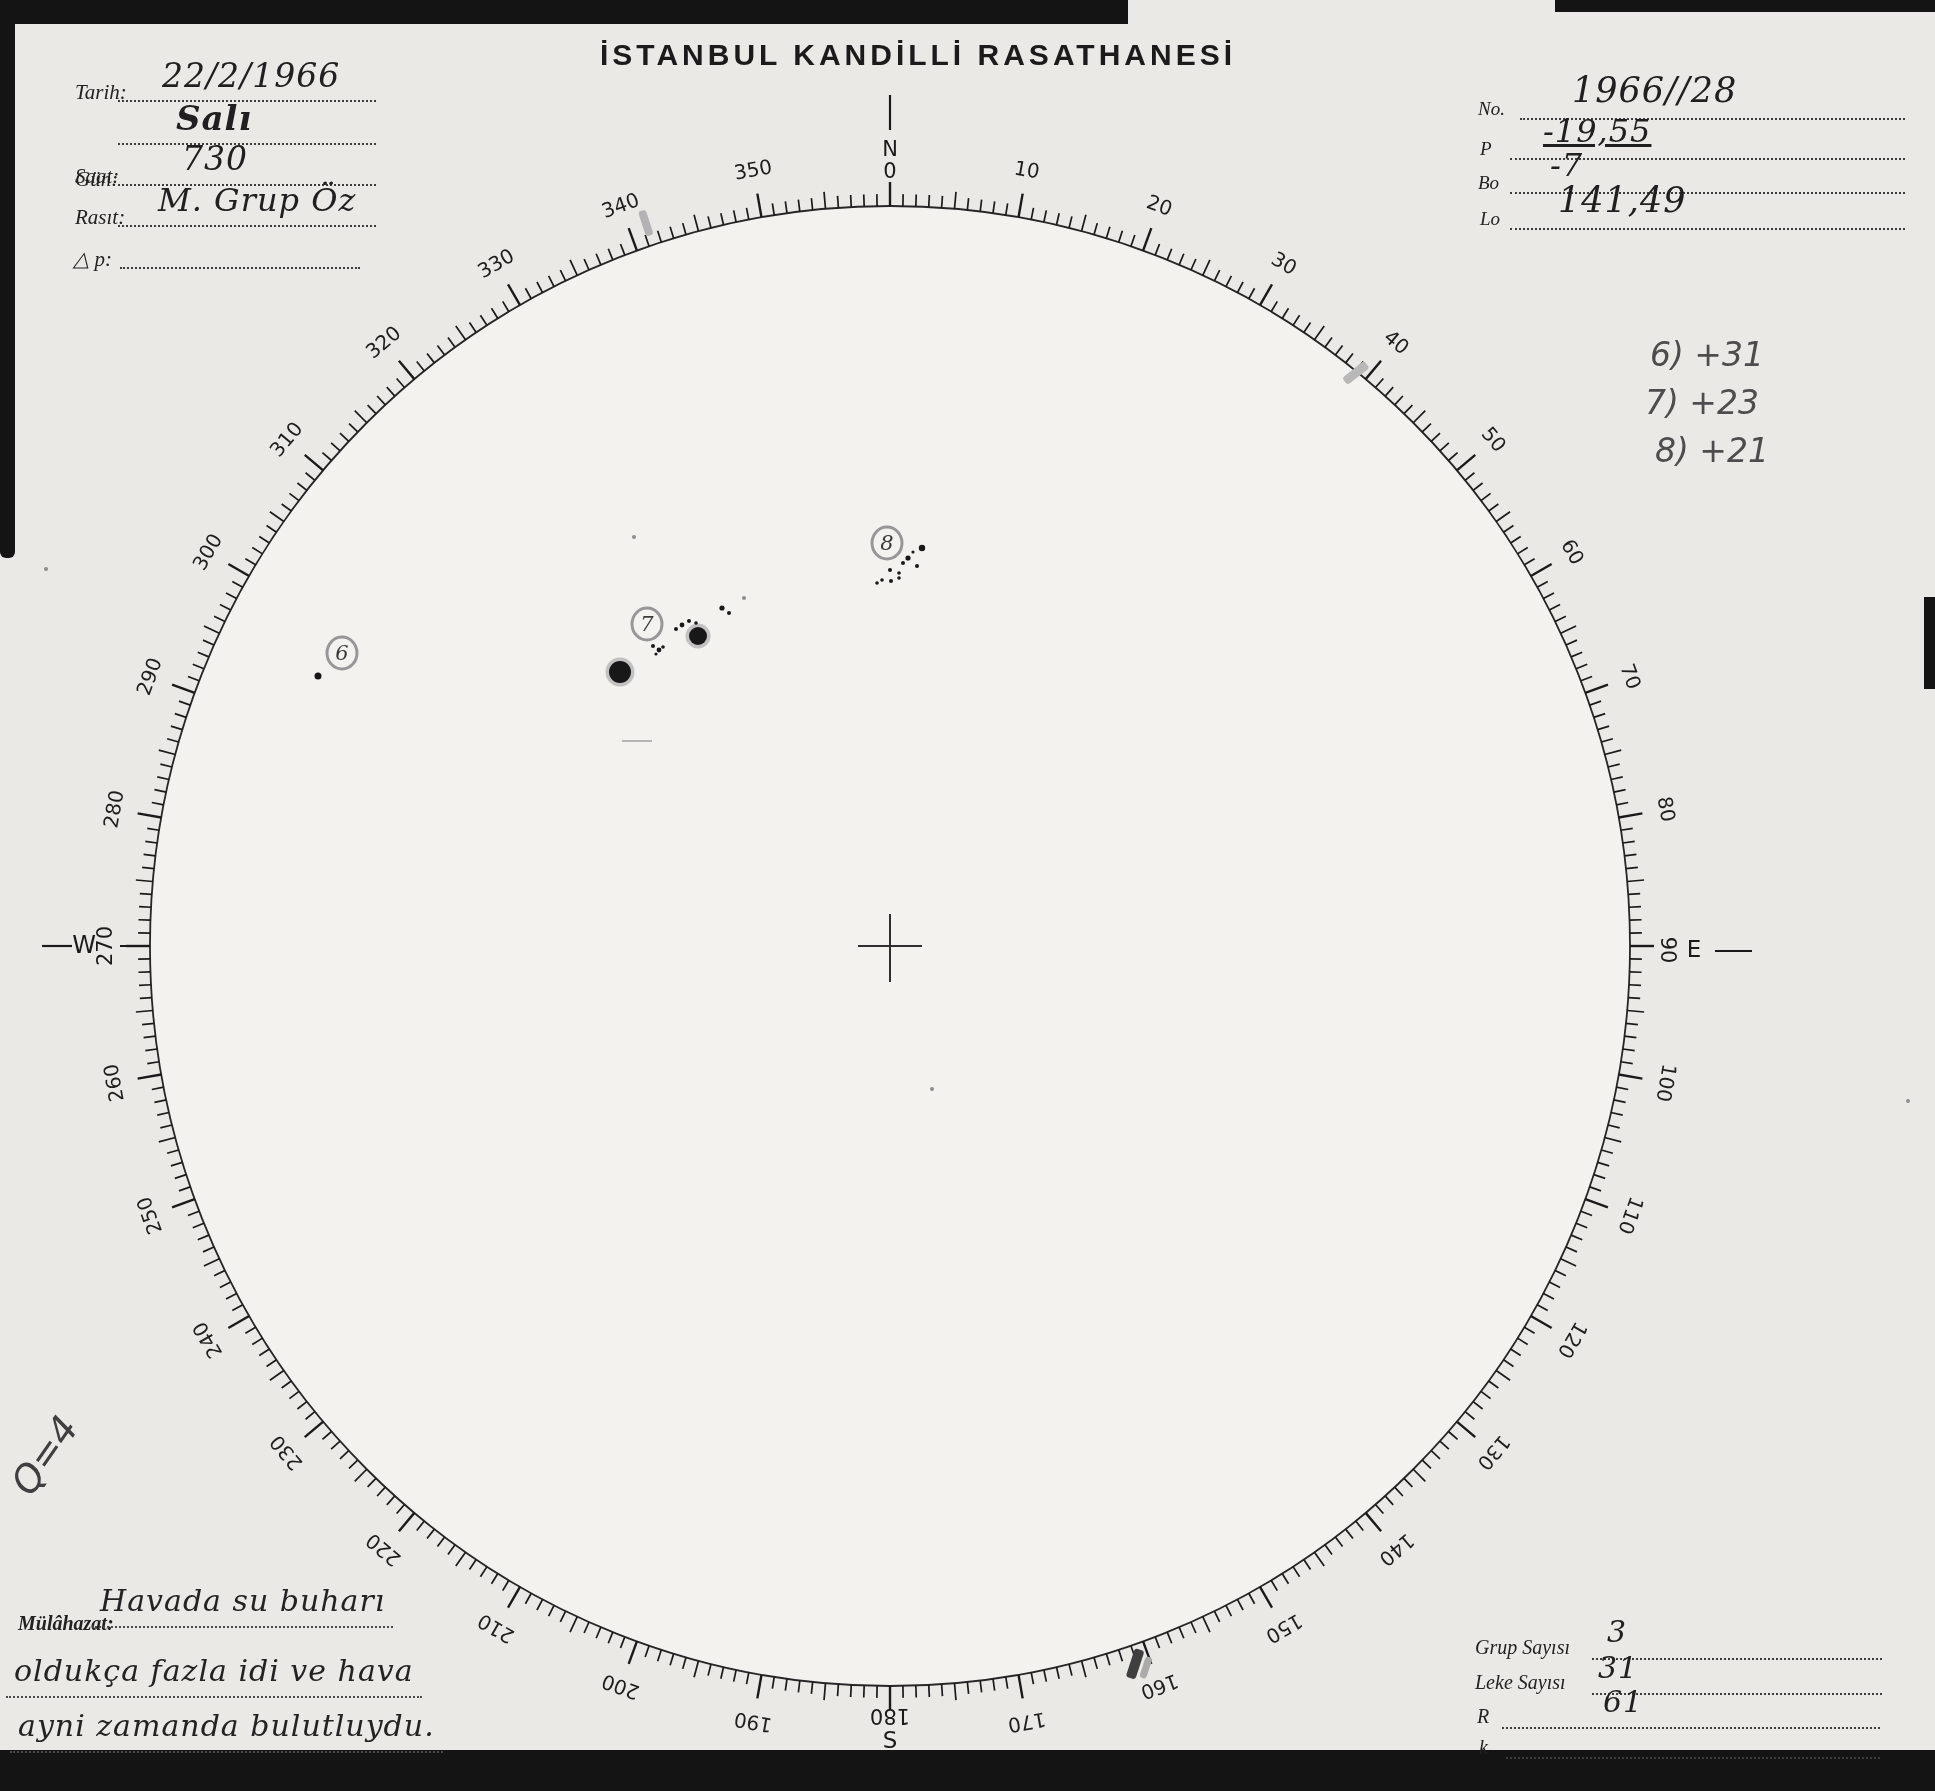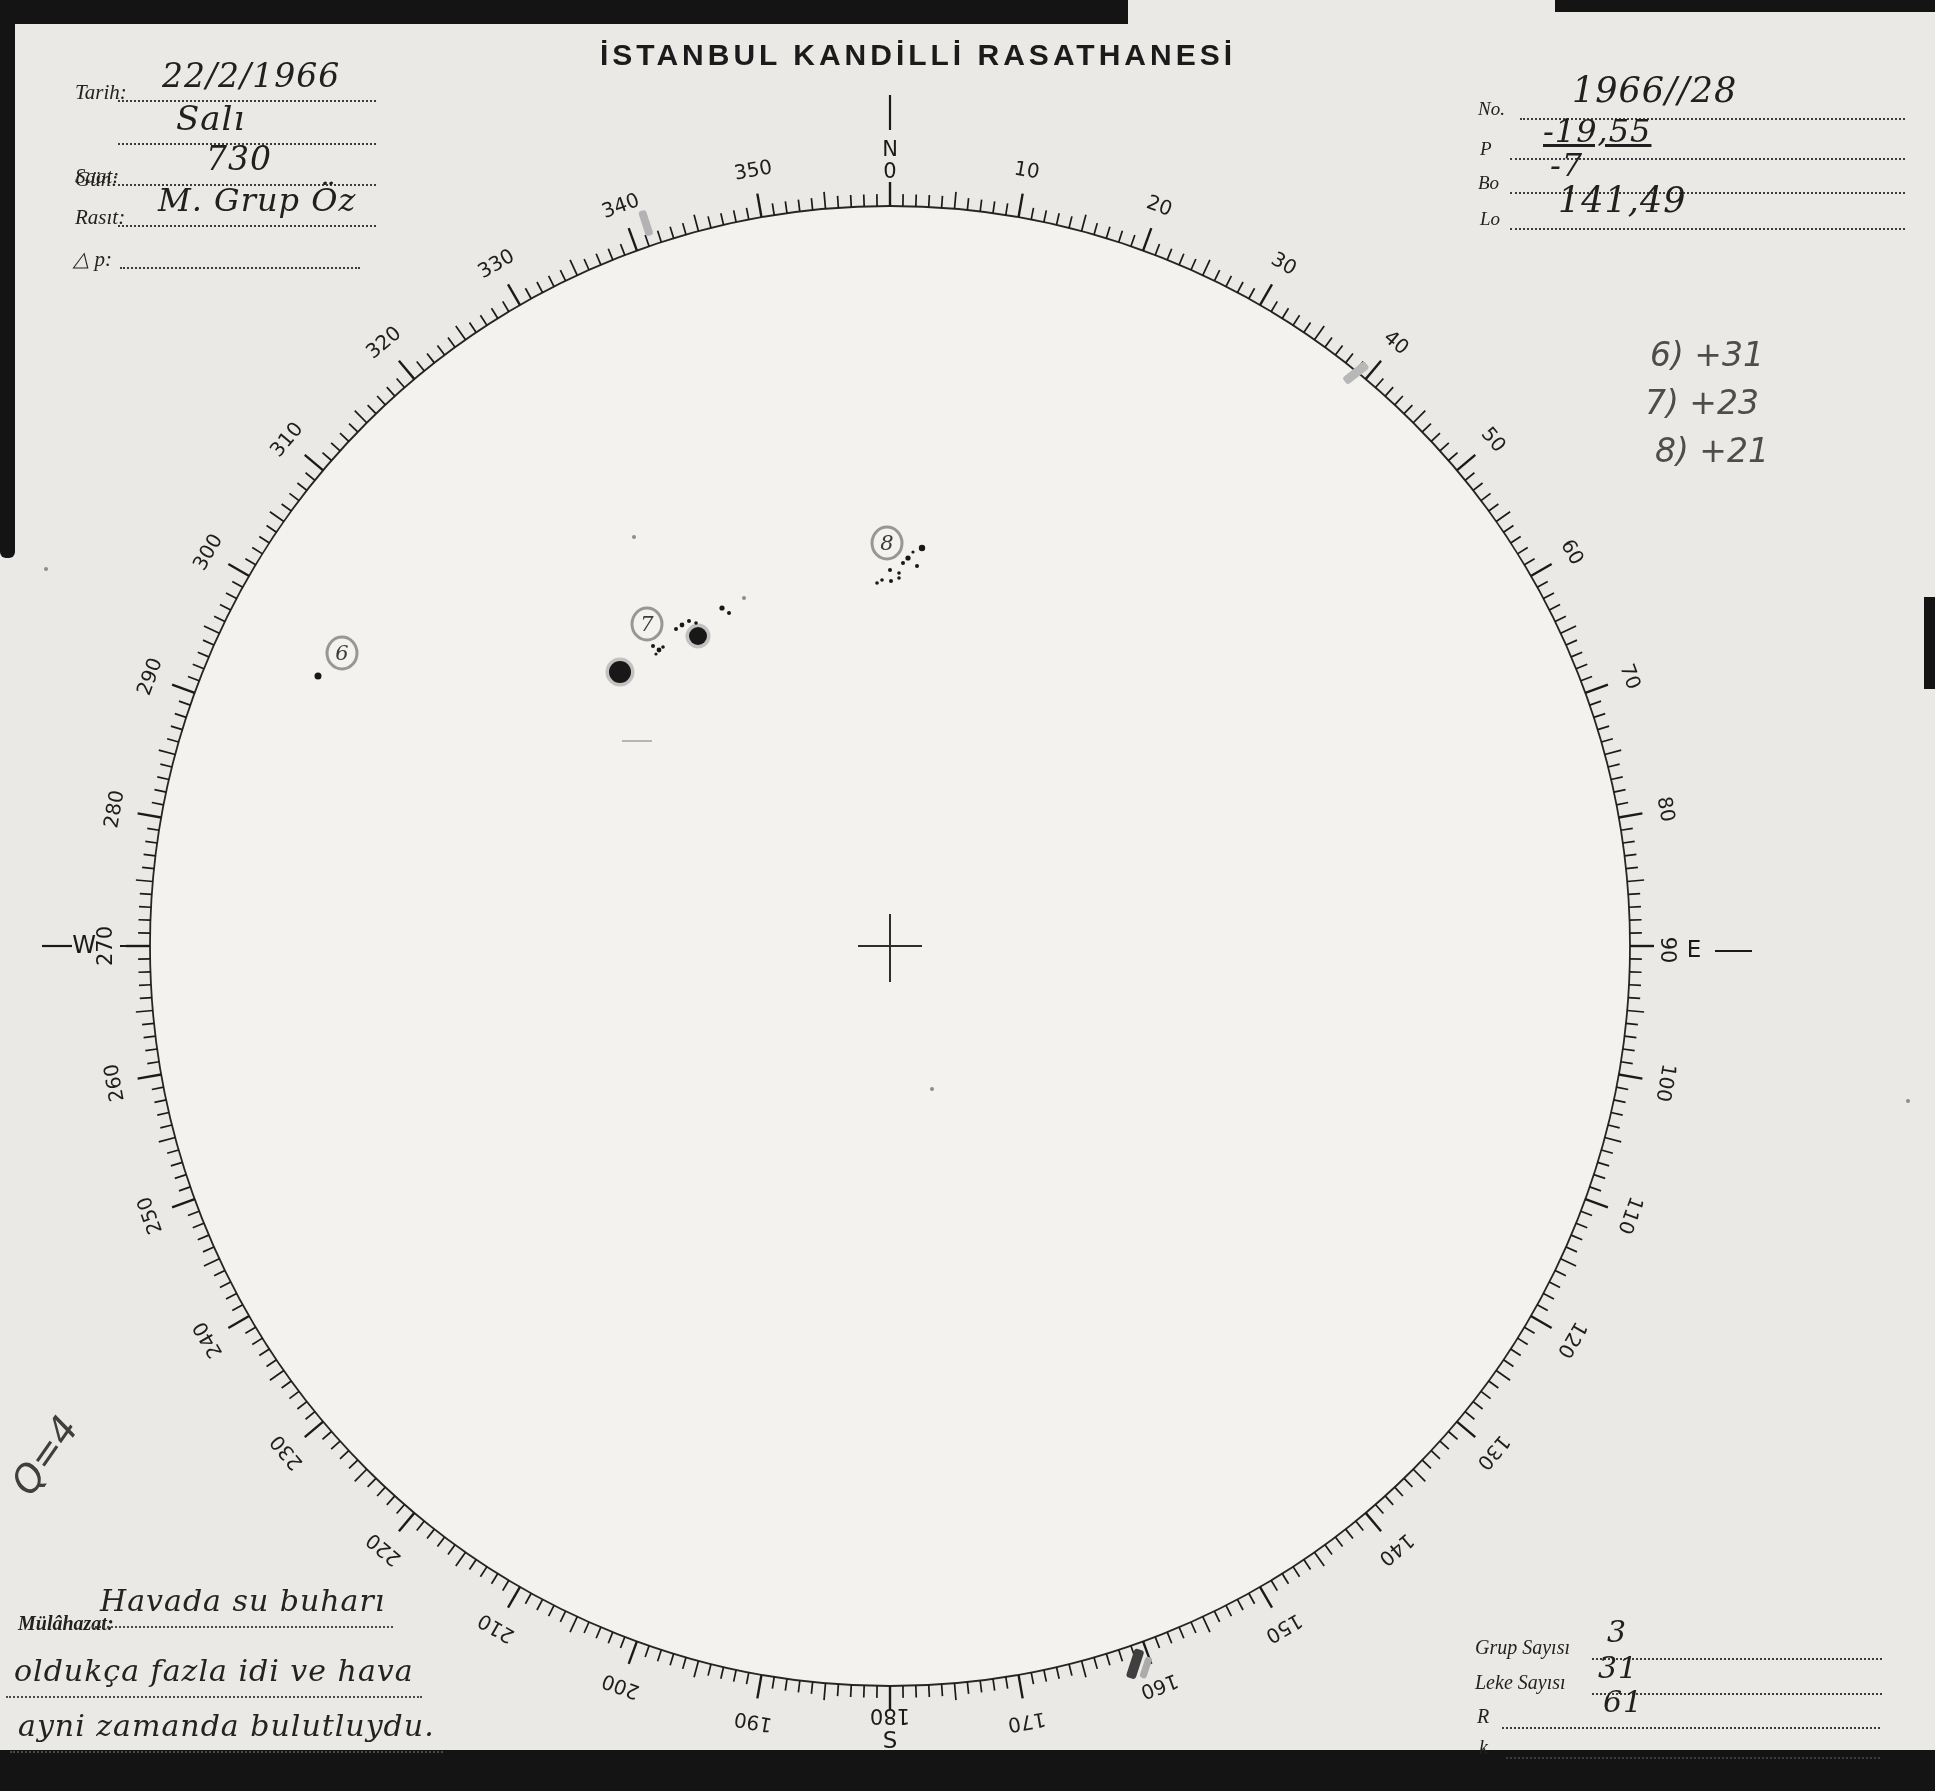--- a/index.html
+++ b/index.html
@@ -499,25 +499,25 @@
   <div class="bar" style="left:1924px;top:597px;width:11px;height:92px;"></div>
 
   <div class="abs title" style="left:600px;top:38px;width:600px;">İSTANBUL KANDİLLİ RASATHANESİ</div>
 
   <span class="abs flabel" style="left:75px;top:80px;">Tarih:</span>
   <span class="abs dots" style="left:118px;top:84px;width:258px;"></span>
   <span class="abs hand" style="left:162px;top:56px;font-size:33px;">22/2/1966</span>
 
   <span class="abs flabel" style="left:75px;top:123px;margin-top:44px;">Gün:</span>
   <span class="abs dots" style="left:118px;top:127px;width:258px;"></span>
-  <span class="abs hand" style="left:176px;top:98px;font-size:34px;">Salı</span>
+  <span class="abs hand" style="left:176px;top:98px;font-size:34px;font-weight:bold;">Salı</span>
 
   <span class="abs flabel" style="left:75px;top:164px;">Saat:</span>
   <span class="abs dots" style="left:118px;top:168px;width:258px;"></span>
-  <span class="abs hand" style="left:182px;top:139px;font-size:33px;margin-left:24px;">730</span>
+  <span class="abs hand" style="left:182px;top:139px;font-size:33px;">730</span>
 
   <span class="abs flabel" style="left:75px;top:205px;">Rasıt:</span>
   <span class="abs dots" style="left:118px;top:209px;width:258px;"></span>
   <span class="abs hand" style="left:158px;top:181px;font-size:32px;">M. Grup Öz</span>
 
   <span class="abs flabel" style="left:73px;top:247px;">△ p:</span>
   <span class="abs dots" style="left:120px;top:251px;width:240px;"></span>
 
   <span class="abs flabel" style="left:1478px;top:98px;font-size:19px;text-align:right;">No.</span>
   <span class="abs dots" style="left:1520px;top:102px;width:385px;"></span>

